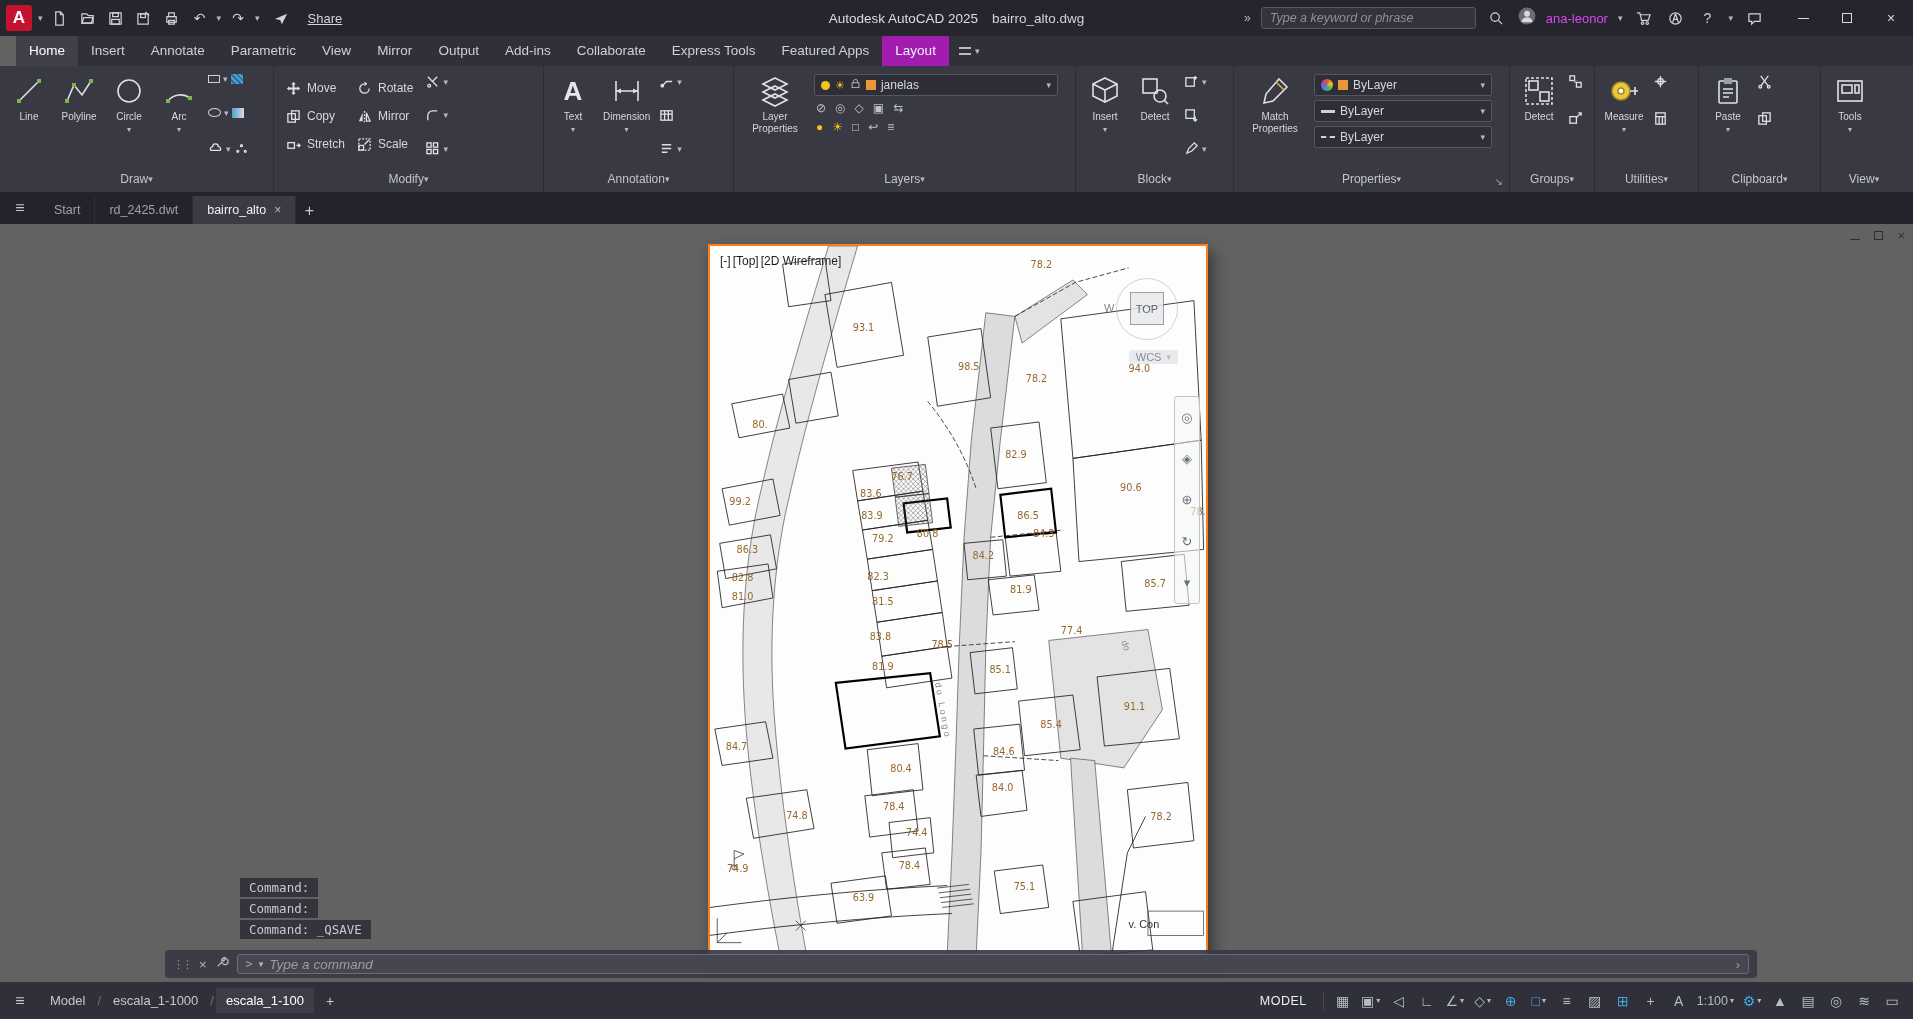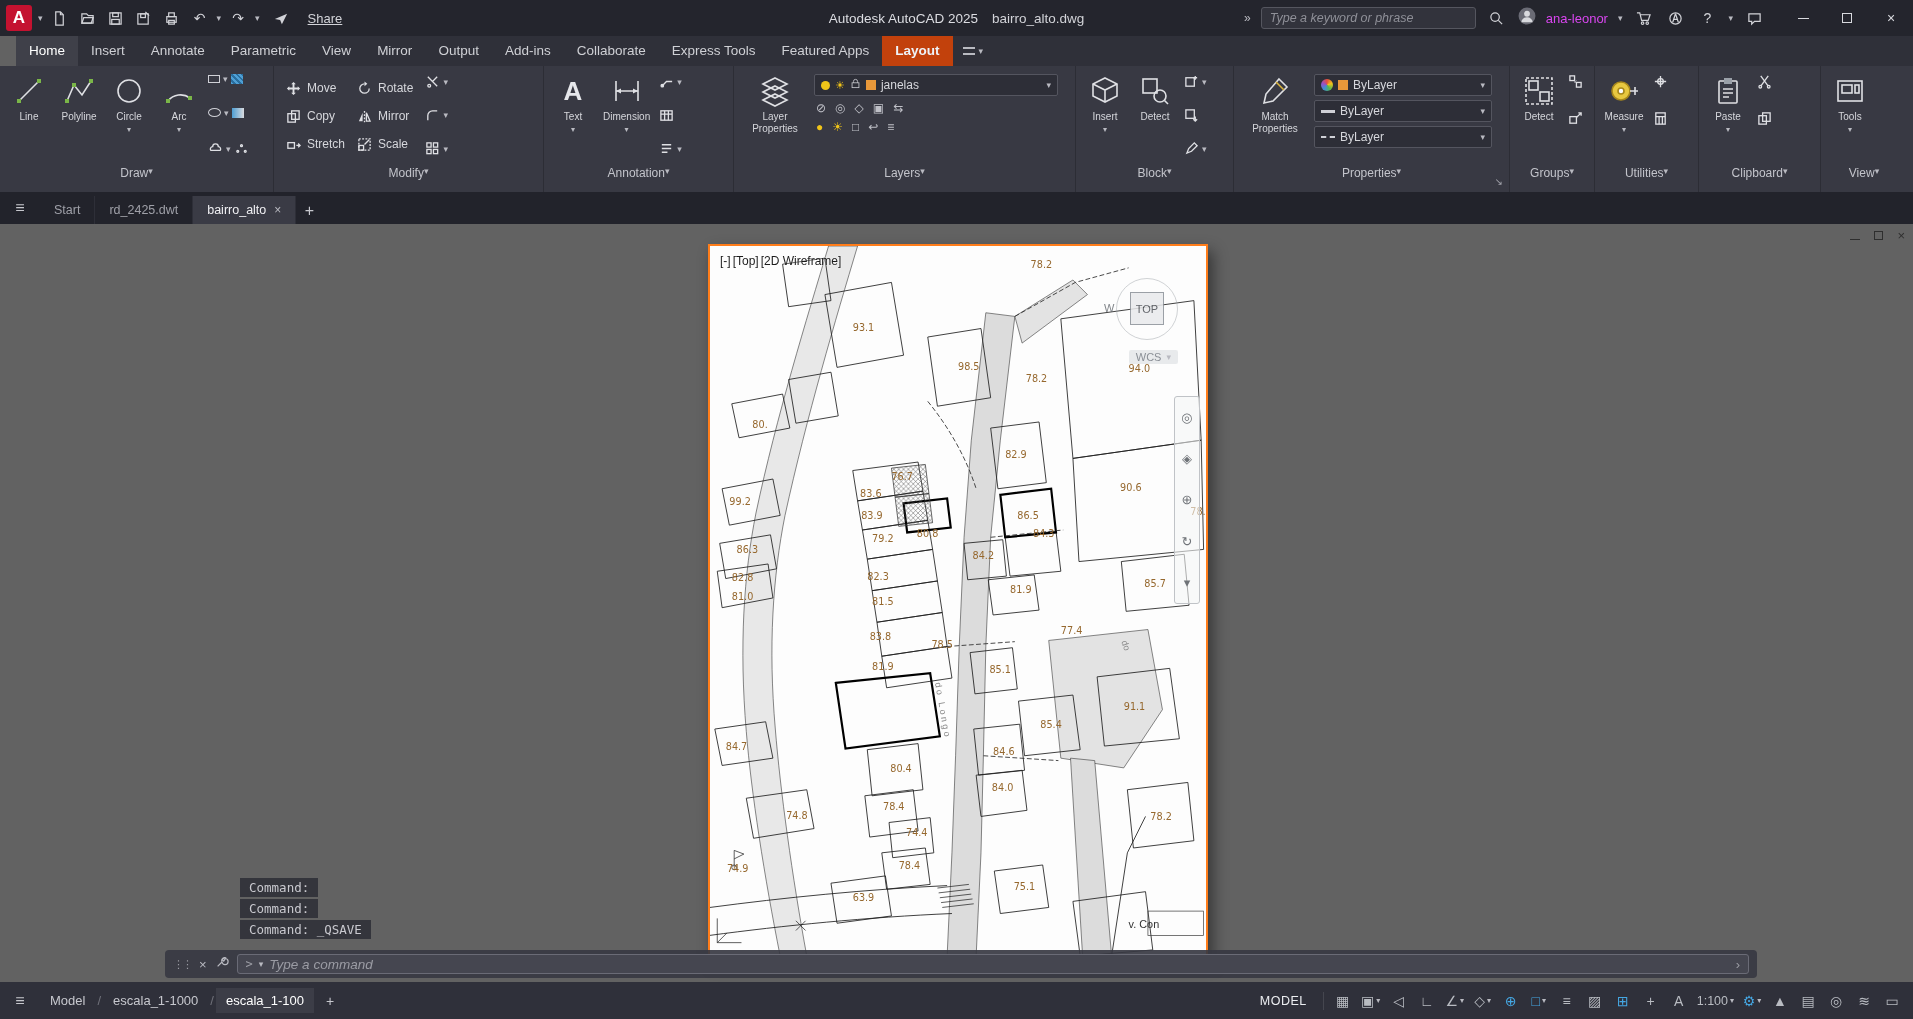--- a/index.html
+++ b/index.html
@@ -24,29 +24,29 @@
   .winbtns { display:flex; margin-left:6px; }
   .winbtn { width:44px; height:36px; display:flex; align-items:center; justify-content:center; color:#d8d9de; font-size:14px; }
   .wb-min { display:block; width:11px; height:1px; background:#d8d9de; }
   .wb-max { display:block; width:10px; height:10px; border:1px solid #d8d9de; }
 
   
   #ribbon-tabrow { position:absolute; top:36px; left:16px; right:0; height:30px; background:#2f3039; display:flex; align-items:stretch; }
   #ribbon-tab-list { display:flex; align-items:stretch; }
   .rtab { padding:0 13px; line-height:30px; font-size:13.5px; color:#cfd0d5; cursor:pointer; white-space:nowrap; }
   .rtab.active { background:#3f4049; color:#fff; }
-  .rtab.contextual { background:#c2410c; color:#eef3f8;font-weight:bold; }
+  .rtab.contextual { background:#a21caf; color:#eef3f8; }
   .ribbon-toggle { display:flex; align-items:center; gap:4px; padding:0 10px; color:#b9bac1; }
   .rt-lines { display:block; width:12px; height:8px; border-top:2px solid #b9bac1; border-bottom:2px solid #b9bac1; }
 
   
   #ribbon { position:absolute; top:66px; left:0; right:0; height:126px; background:#383943; display:flex; }
   .panel { height:126px; border-right:1px solid #2c2d35; display:flex; flex-direction:column; flex:none; }
   .panel-content { height:100px; display:flex; align-items:flex-start; padding:4px 6px; gap:4px; }
-  .panel-footer { height:26px; display:flex; justify-content:center; font-size:12px; color:#c3c4cb; position:relative; }
+  .panel-footer { height:26px; display:flex; align-items:center; justify-content:center; font-size:12px; color:#c3c4cb; position:relative; }
   .pf-launcher { position:absolute; right:6px; bottom:5px; font-size:10px; color:#9fa0a8; }
   .bigbtn { display:flex; flex-direction:column; align-items:center; min-width:46px; padding:3px 3px; gap:2px; cursor:pointer; }
   .bigbtn .bicon { height:36px; display:flex; align-items:center; justify-content:center; }
   .bigbtn .bicon svg { width:32px; height:32px; stroke:#dfe0e4; fill:none; stroke-width:1.6; }
   .blabel { font-size:10px; color:#d6d7dc; text-align:center; line-height:1.15; }
   .bcaret { font-size:8px; color:#b9bac1; }
   .textglyph { font-size:26px; font-weight:bold; color:#e6e7eb; line-height:32px; }
   .smallbtn { display:flex; align-items:center; gap:6px; color:#d6d7dc; font-size:12px; padding:2px 4px; white-space:nowrap; cursor:pointer; }
   .smallbtn svg, .s16 { width:15px; height:15px; stroke:#dfe0e4; fill:none; stroke-width:1.4; flex:none; }
   .mgrid { display:grid; grid-auto-flow:column; grid-template-rows:repeat(3,1fr); grid-template-columns:auto auto; column-gap:4px; padding:4px 2px; height:92px; }

